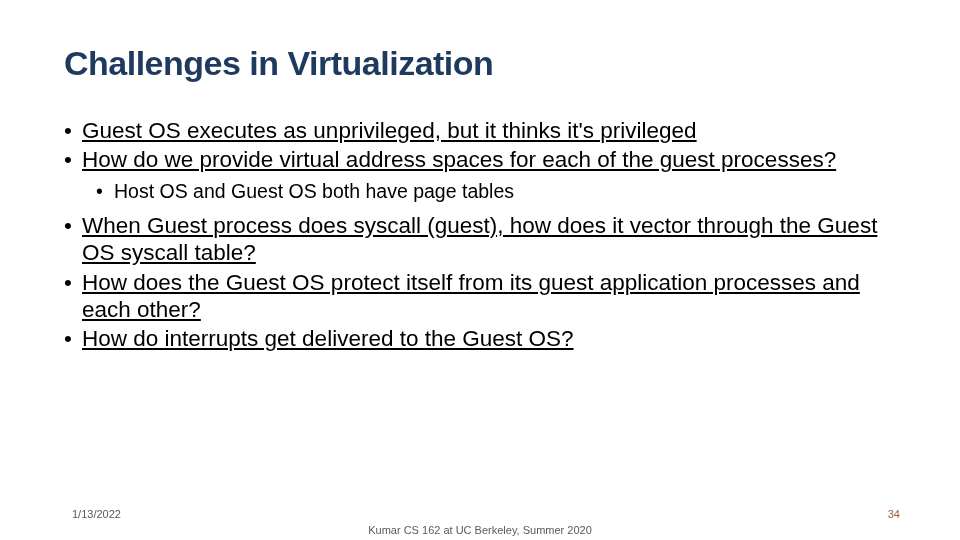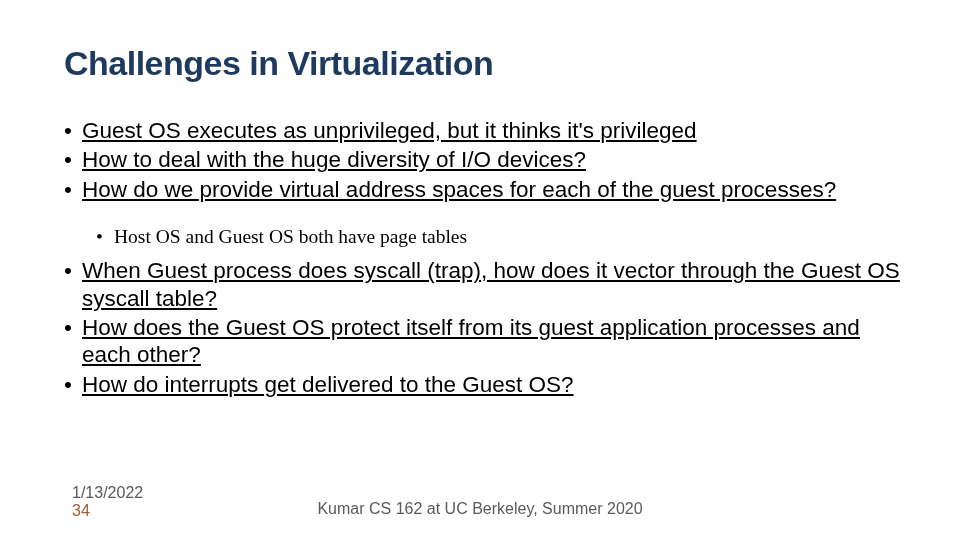--- a/index.html
+++ b/index.html
@@ -32,63 +32,60 @@
     content: "•";
     position: absolute;
     left: 0;
     top: 0;
   }
   .lvl2 {
     position: relative;
     padding-left: 18px;
     margin-left: 32px;
     font-size: 19.5px;
-    margin-top: 22px;
+    margin-top: 6px;
     margin-bottom: 6px;
-    font-family: Liberation Serif, serif;
   }
   .lvl2::before {
     content: "•";
     position: absolute;
     left: 0;
     top: 0;
   }
   .group { margin-bottom: 8px; }
   .footer {
     position: absolute;
     bottom: 20px;
     left: 0;
     width: 100%;
     padding: 0 60px 0 72px;
     display: flex;
     justify-content: space-between;
     align-items: baseline;
-    font-size: 16px;
+    font-size: 11px;
     color: #5a5a5a;
-    flex-direction: column;
   }
   .footer .date { }
   .footer .center { position: absolute; left: 50%; transform: translateX(-50%); margin-top: 16px; }
   .footer .num { color: #a05c3a; text-align: center; }
 </style>
 </head>
 <body>
 
 <div class="slide">
   <h1 class="title">Challenges in Virtualization</h1>
 
   <div class="bullets">
     <div class="group">
       <div class="lvl1">Guest OS executes as unprivileged, but it thinks it's privileged</div>
-      <div class="lvl1">How to deal with the huge diversity of I/O devices?</div>
       <div class="lvl1">How do we provide virtual address spaces for each of the guest processes?</div>
       <div class="lvl2">Host OS and Guest OS both have page tables</div>
     </div>
     <div class="group">
-      <div class="lvl1">When Guest process does syscall (trap), how does it vector through the Guest OS syscall table?</div>
+      <div class="lvl1">When Guest process does syscall (guest), how does it vector through the Guest OS syscall table?</div>
       <div class="lvl1">How does the Guest OS protect itself from its guest application processes and each other?</div>
       <div class="lvl1">How do interrupts get delivered to the Guest OS?</div>
     </div>
   </div>
 
   <div class="footer">
     <span class="date">1/13/2022</span>
     <span class="center">Kumar CS 162 at UC Berkeley, Summer 2020</span>
     <span class="num">34</span>
   </div>

